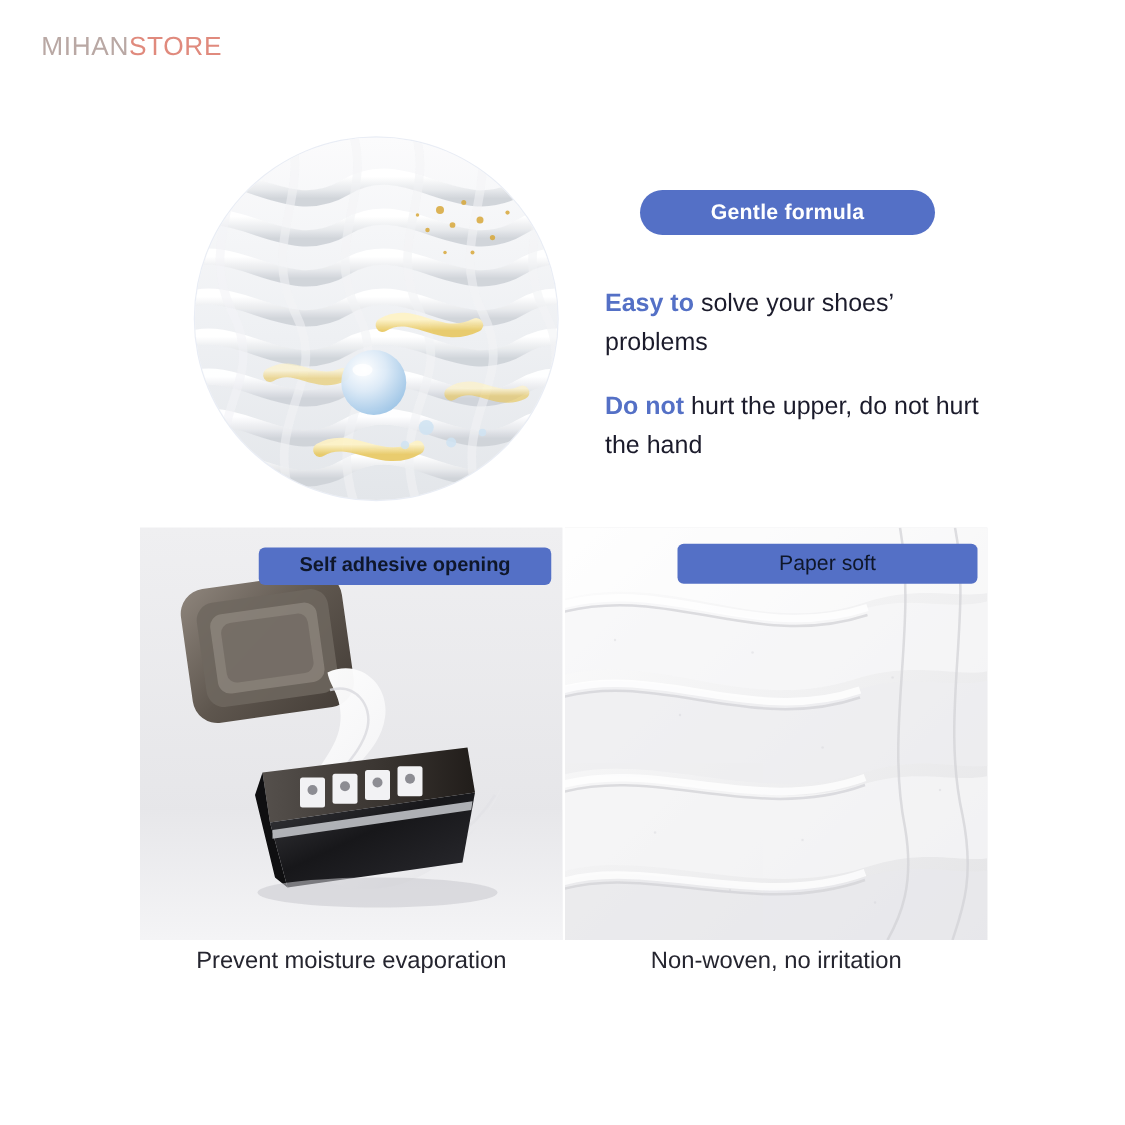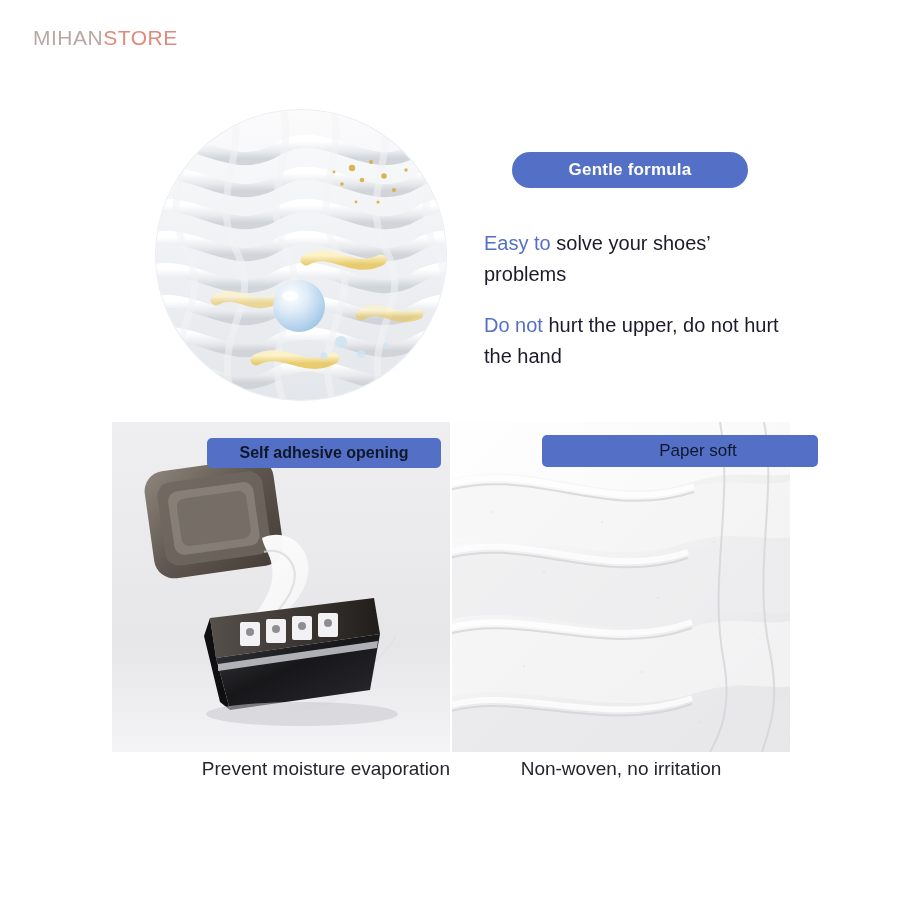--- a/index.html
+++ b/index.html
@@ -71,21 +71,21 @@
   .feature-text {
     position: absolute;
     left: 484px;
     width: 300px;
     font-size: 20px;
     line-height: 31px;
     color: #1b1b2b;
   }
   #feature-1 { top: 228px; }
   #feature-2 { top: 310px; }
-  .hl { color: #5470c6; font-weight: 400; margin-top: 14px; }
+  .hl { color: #5470c6; font-weight: 700; margin-top: 14px; }
 
   
   .panel {
     position: absolute;
     top: 422px;
     width: 338px;
     height: 330px;
     overflow: hidden;
     background: #f2f2f4;
   }
@@ -111,32 +111,31 @@
     width: 234px;
     height: 30px;
   }
   #badge-paper {
     left: 542px;
     top: 435px;
     width: 240px;
     height: 32px;
     font-weight: 400;
     font-size: 17px;
-    padding-left: 36px;
   }
 
   .caption {
     position: absolute;
     top: 758px;
     text-align: center;
     font-size: 19px;
     color: #25252f;
     white-space: nowrap;
   }
-  #caption-left  { left: 112px; width: 338px; text-align: right; }
+  #caption-left  { left: 112px; width: 338px; }
   #caption-right { left: 452px; width: 338px; }
 </style>
 </head>
 <body>
 
 <div class="page">
 
   <div class="brand">
     <span class="mihan">MIHAN</span><span class="store">STORE</span>
   </div>

